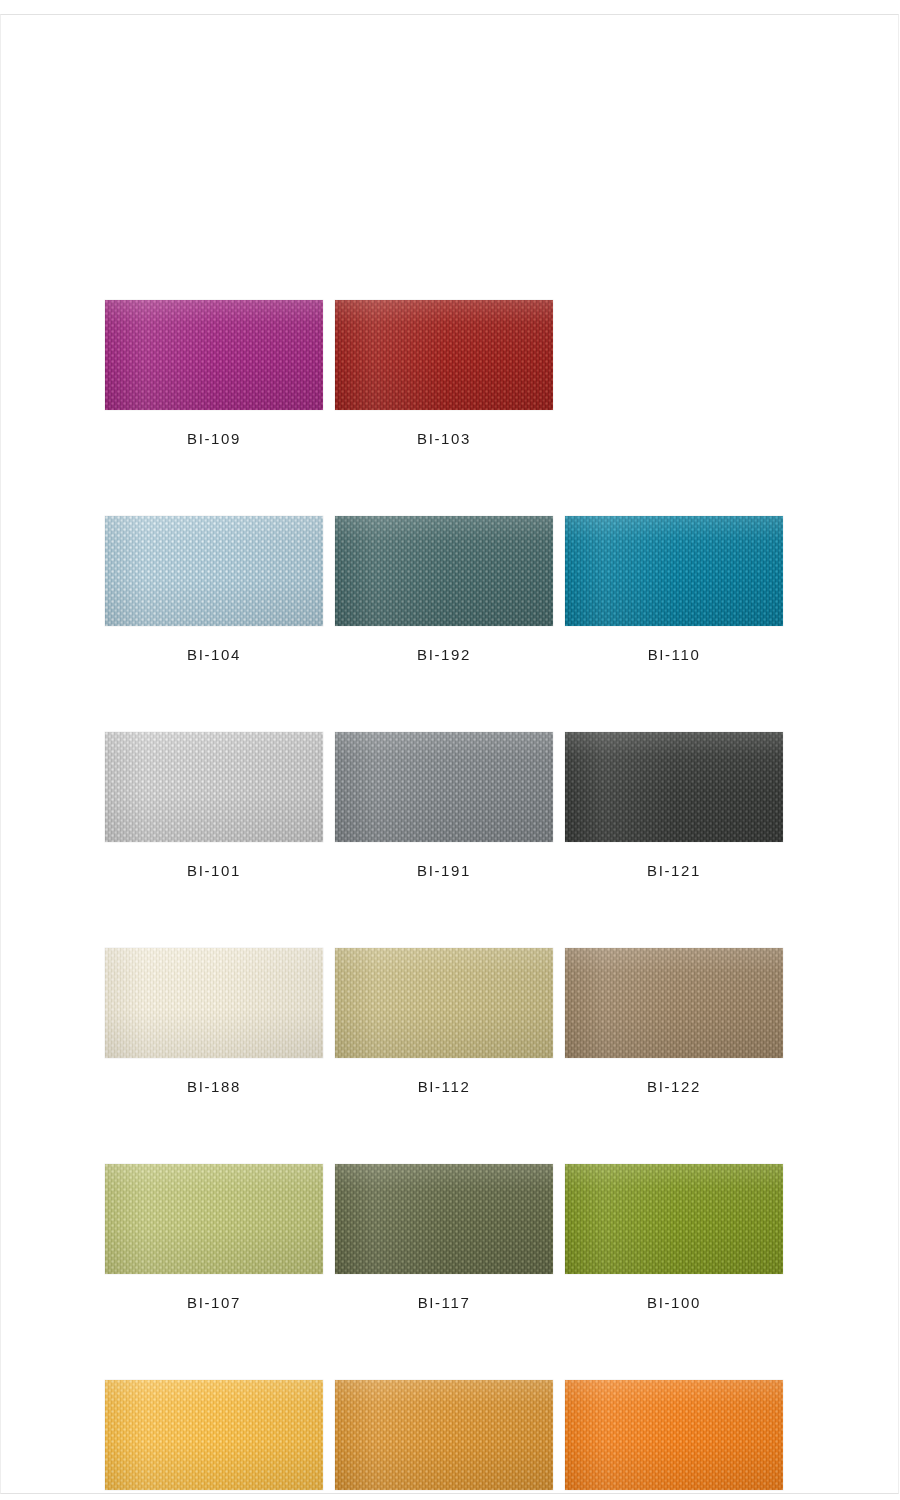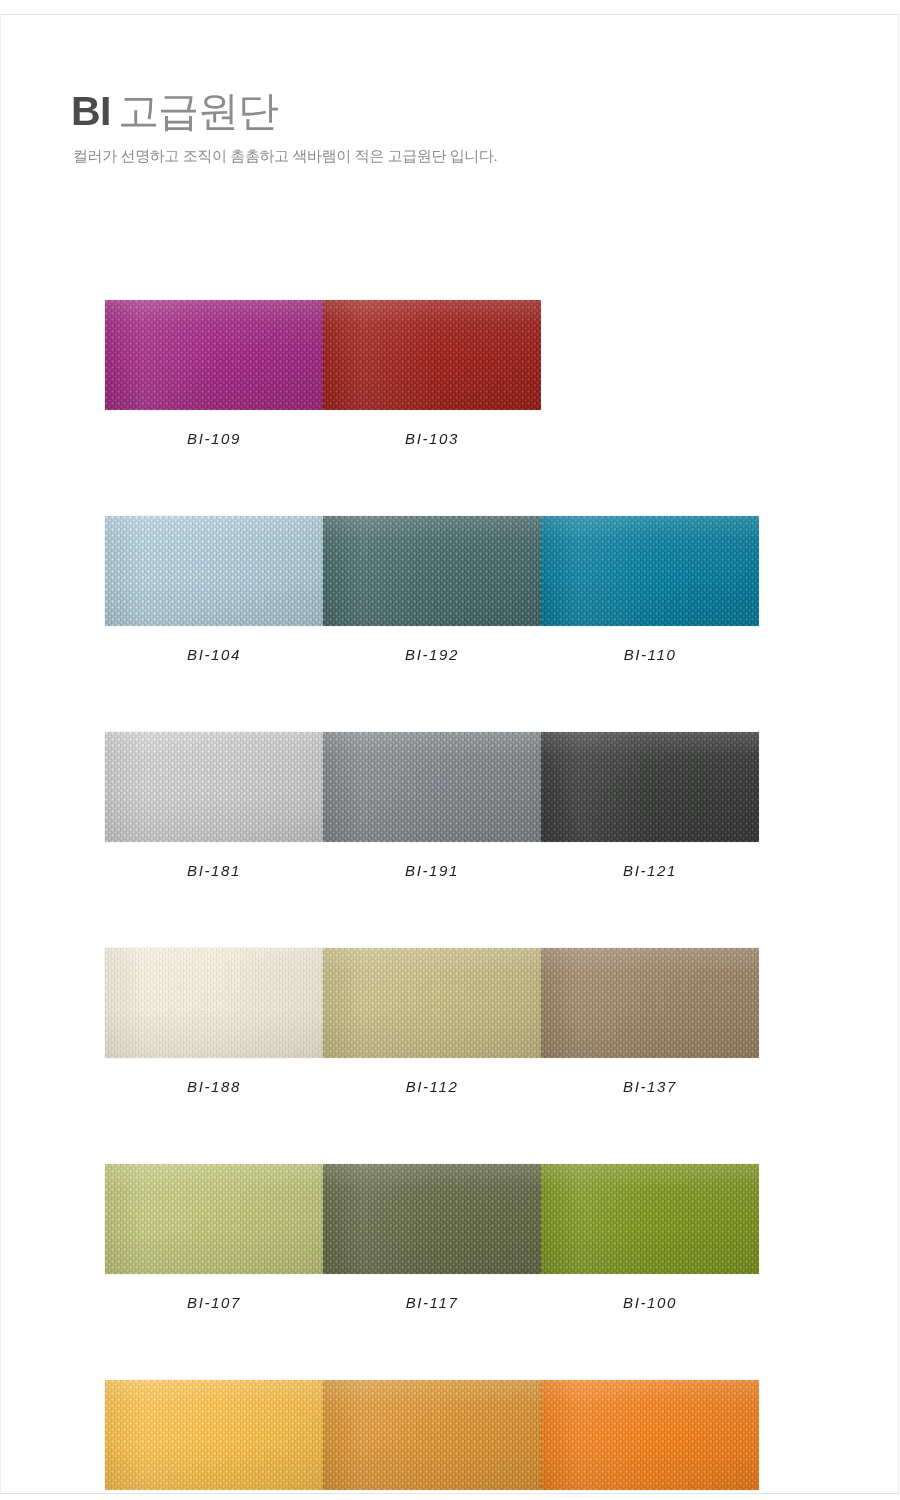--- a/index.html
+++ b/index.html
@@ -65,22 +65,22 @@
 
   
   #swatch-grid {
     position: absolute;
     left: 104px;
     top: 285px;
     width: 690px;
   }
   .swatch-row {
     display: flex;
+    gap: 12px;
     margin-bottom: 69px;
-    font-style: italic;
   }
   .swatch-row:last-child { margin-bottom: 0; }
 
   .swatch-cell {
     width: 218px;
     display: flex;
     flex-direction: column;
     align-items: center;
   }
   .swatch-chip {
@@ -121,26 +121,20 @@
     letter-spacing: 1.6px;
     text-align: center;
     white-space: nowrap;
   }
 </style>
 </head>
 <body>
 
 <div id="page-frame">
 
-  <div id="header-block">
-    <h1 id="page-title">
-      <span class="title-code">BI</span><span class="title-name">고급원단</span>
-    </h1>
-    <p id="page-subtitle">컬러가 선명하고 조직이 촘촘하고 색바램이 적은 고급원단 입니다.</p>
-  </div>
 
   <div id="swatch-grid">
       <div class="swatch-row">
         <div class="swatch-cell">
           <div class="swatch-chip" style="background: rgb(160, 43, 131);">
             <div class="weave" style="background: radial-gradient(circle at 1.5px 1.5px, rgba(195, 85, 164, 0.95) 0px, rgba(195, 85, 164, 0.55) 1.1px, rgba(195, 85, 164, 0) 1.8px) 0px 0px / 6px 6px, radial-gradient(circle at 1.5px 1.5px, rgba(195, 85, 164, 0.7) 0px, rgba(195, 85, 164, 0.3) 1.1px, rgba(195, 85, 164, 0) 1.9px) 3px 3px / 6px 6px, repeating-linear-gradient(90deg, rgba(127, 31, 102, 0.55) 0px, rgba(127, 31, 102, 0.55) 0.6px, rgba(160, 43, 131, 0) 0.6px, rgba(160, 43, 131, 0) 3px) 0px 0px / 3px 3px, linear-gradient(rgb(160, 43, 131), rgb(160, 43, 131)) 0px 0px / 100% 100%;"></div>
             <div class="sheen"></div>
           </div>
           <div class="swatch-label">BI-109</div>
         </div>
@@ -174,21 +168,21 @@
           </div>
           <div class="swatch-label">BI-110</div>
         </div>
       </div>
       <div class="swatch-row">
         <div class="swatch-cell">
           <div class="swatch-chip" style="background: rgb(198, 198, 198);">
             <div class="weave" style="background: radial-gradient(circle at 1.5px 1.5px, rgba(236, 236, 236, 0.95) 0px, rgba(236, 236, 236, 0.55) 1.1px, rgba(236, 236, 236, 0) 1.8px) 0px 0px / 6px 6px, radial-gradient(circle at 1.5px 1.5px, rgba(236, 236, 236, 0.7) 0px, rgba(236, 236, 236, 0.3) 1.1px, rgba(236, 236, 236, 0) 1.9px) 3px 3px / 6px 6px, repeating-linear-gradient(90deg, rgba(170, 170, 170, 0.55) 0px, rgba(170, 170, 170, 0.55) 0.6px, rgba(198, 198, 198, 0) 0.6px, rgba(198, 198, 198, 0) 3px) 0px 0px / 3px 3px, linear-gradient(rgb(198, 198, 198), rgb(198, 198, 198)) 0px 0px / 100% 100%;"></div>
             <div class="sheen"></div>
           </div>
-          <div class="swatch-label">BI-181</div>
+          <div class="swatch-label">BI-101</div>
         </div>
         <div class="swatch-cell">
           <div class="swatch-chip" style="background: rgb(127, 132, 136);">
             <div class="weave" style="background: radial-gradient(circle at 1.5px 1.5px, rgba(173, 177, 180, 0.95) 0px, rgba(173, 177, 180, 0.55) 1.1px, rgba(173, 177, 180, 0) 1.8px) 0px 0px / 6px 6px, radial-gradient(circle at 1.5px 1.5px, rgba(173, 177, 180, 0.7) 0px, rgba(173, 177, 180, 0.3) 1.1px, rgba(173, 177, 180, 0) 1.9px) 3px 3px / 6px 6px, repeating-linear-gradient(90deg, rgba(98, 102, 106, 0.55) 0px, rgba(98, 102, 106, 0.55) 0.6px, rgba(127, 132, 136, 0) 0.6px, rgba(127, 132, 136, 0) 3px) 0px 0px / 3px 3px, linear-gradient(rgb(127, 132, 136), rgb(127, 132, 136)) 0px 0px / 100% 100%;"></div>
             <div class="sheen"></div>
           </div>
           <div class="swatch-label">BI-191</div>
         </div>
         <div class="swatch-cell">
           <div class="swatch-chip" style="background: rgb(59, 61, 59);">
@@ -211,21 +205,21 @@
             <div class="weave" style="background: radial-gradient(circle at 1.5px 1.5px, rgba(222, 213, 172, 0.95) 0px, rgba(222, 213, 172, 0.55) 1.1px, rgba(222, 213, 172, 0) 1.8px) 0px 0px / 6px 6px, radial-gradient(circle at 1.5px 1.5px, rgba(222, 213, 172, 0.7) 0px, rgba(222, 213, 172, 0.3) 1.1px, rgba(222, 213, 172, 0) 1.9px) 3px 3px / 6px 6px, repeating-linear-gradient(90deg, rgba(168, 156, 102, 0.55) 0px, rgba(168, 156, 102, 0.55) 0.6px, rgba(196, 184, 130, 0) 0.6px, rgba(196, 184, 130, 0) 3px) 0px 0px / 3px 3px, linear-gradient(rgb(196, 184, 130), rgb(196, 184, 130)) 0px 0px / 100% 100%;"></div>
             <div class="sheen"></div>
           </div>
           <div class="swatch-label">BI-112</div>
         </div>
         <div class="swatch-cell">
           <div class="swatch-chip" style="background: rgb(155, 132, 103);">
             <div class="weave" style="background: radial-gradient(circle at 1.5px 1.5px, rgba(189, 166, 138, 0.95) 0px, rgba(189, 166, 138, 0.55) 1.1px, rgba(189, 166, 138, 0) 1.8px) 0px 0px / 6px 6px, radial-gradient(circle at 1.5px 1.5px, rgba(189, 166, 138, 0.7) 0px, rgba(189, 166, 138, 0.3) 1.1px, rgba(189, 166, 138, 0) 1.9px) 3px 3px / 6px 6px, repeating-linear-gradient(90deg, rgba(125, 104, 79, 0.55) 0px, rgba(125, 104, 79, 0.55) 0.6px, rgba(155, 132, 103, 0) 0.6px, rgba(155, 132, 103, 0) 3px) 0px 0px / 3px 3px, linear-gradient(rgb(155, 132, 103), rgb(155, 132, 103)) 0px 0px / 100% 100%;"></div>
             <div class="sheen"></div>
           </div>
-          <div class="swatch-label">BI-137</div>
+          <div class="swatch-label">BI-122</div>
         </div>
       </div>
       <div class="swatch-row">
         <div class="swatch-cell">
           <div class="swatch-chip" style="background: rgb(188, 193, 120);">
             <div class="weave" style="background: radial-gradient(circle at 1.5px 1.5px, rgba(217, 221, 164, 0.95) 0px, rgba(217, 221, 164, 0.55) 1.1px, rgba(217, 221, 164, 0) 1.8px) 0px 0px / 6px 6px, radial-gradient(circle at 1.5px 1.5px, rgba(217, 221, 164, 0.7) 0px, rgba(217, 221, 164, 0.3) 1.1px, rgba(217, 221, 164, 0) 1.9px) 3px 3px / 6px 6px, repeating-linear-gradient(90deg, rgba(160, 166, 93, 0.55) 0px, rgba(160, 166, 93, 0.55) 0.6px, rgba(188, 193, 120, 0) 0.6px, rgba(188, 193, 120, 0) 3px) 0px 0px / 3px 3px, linear-gradient(rgb(188, 193, 120), rgb(188, 193, 120)) 0px 0px / 100% 100%;"></div>
             <div class="sheen"></div>
           </div>
           <div class="swatch-label">BI-107</div>
         </div>

